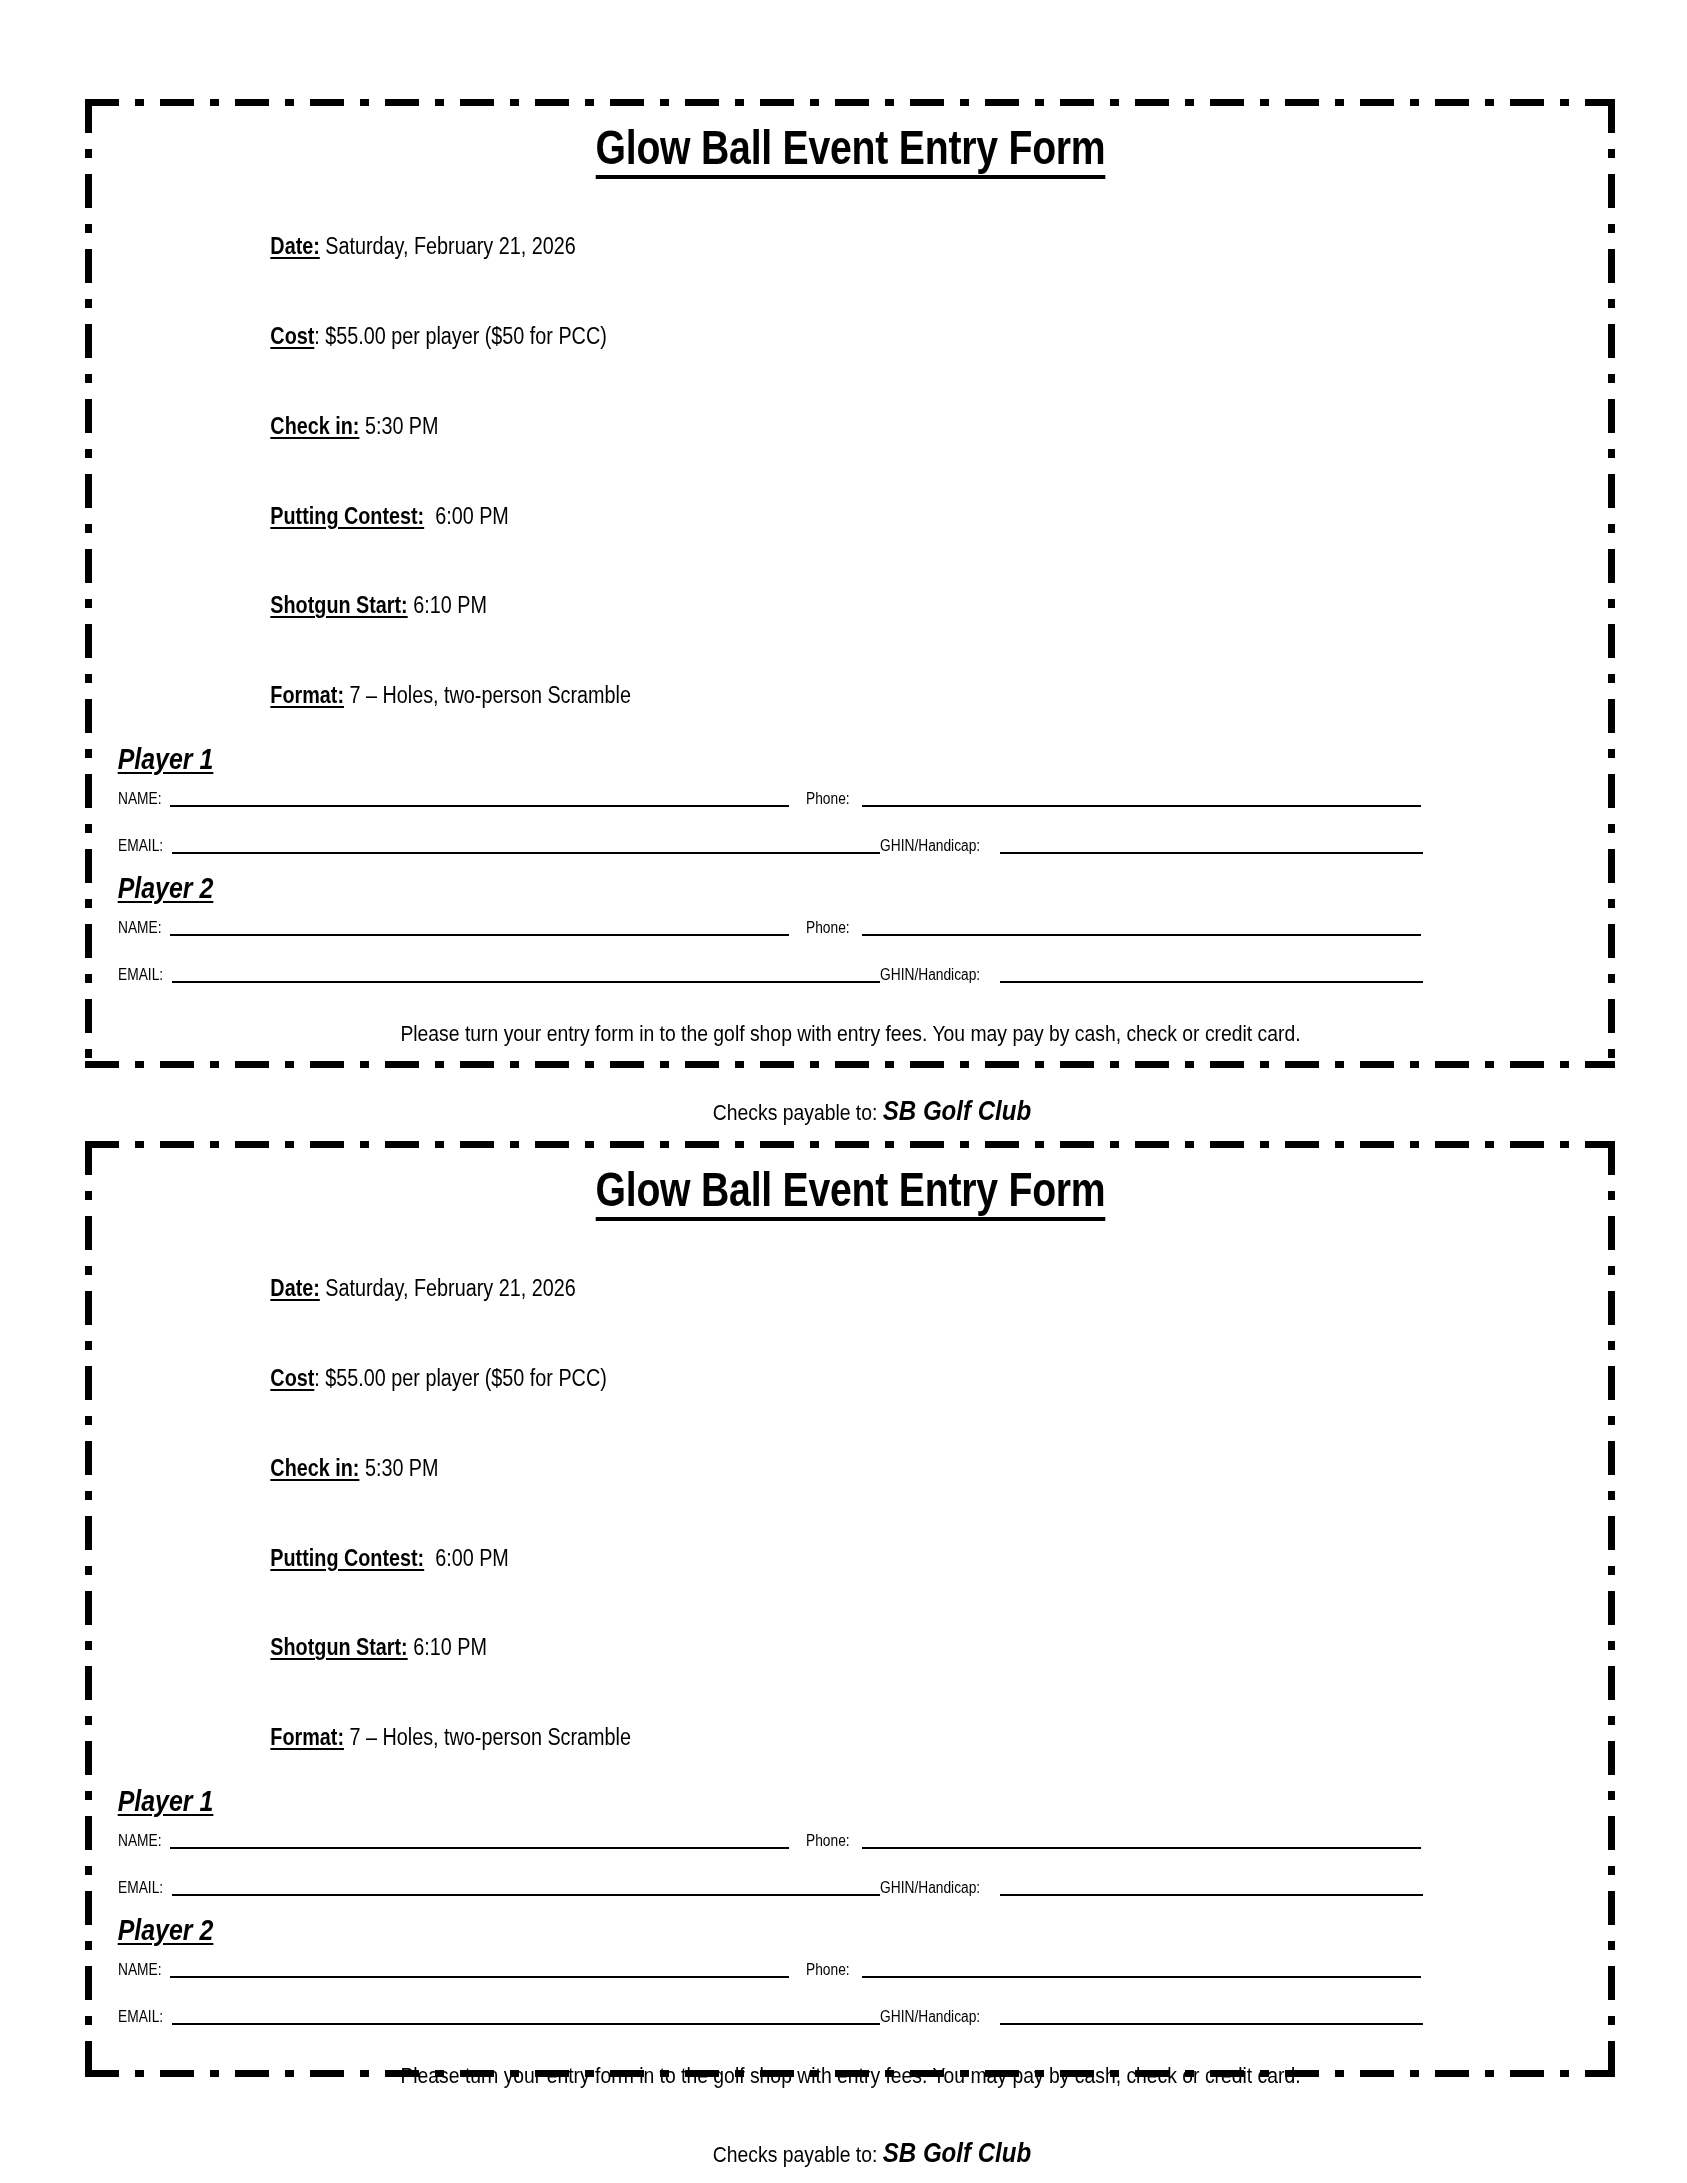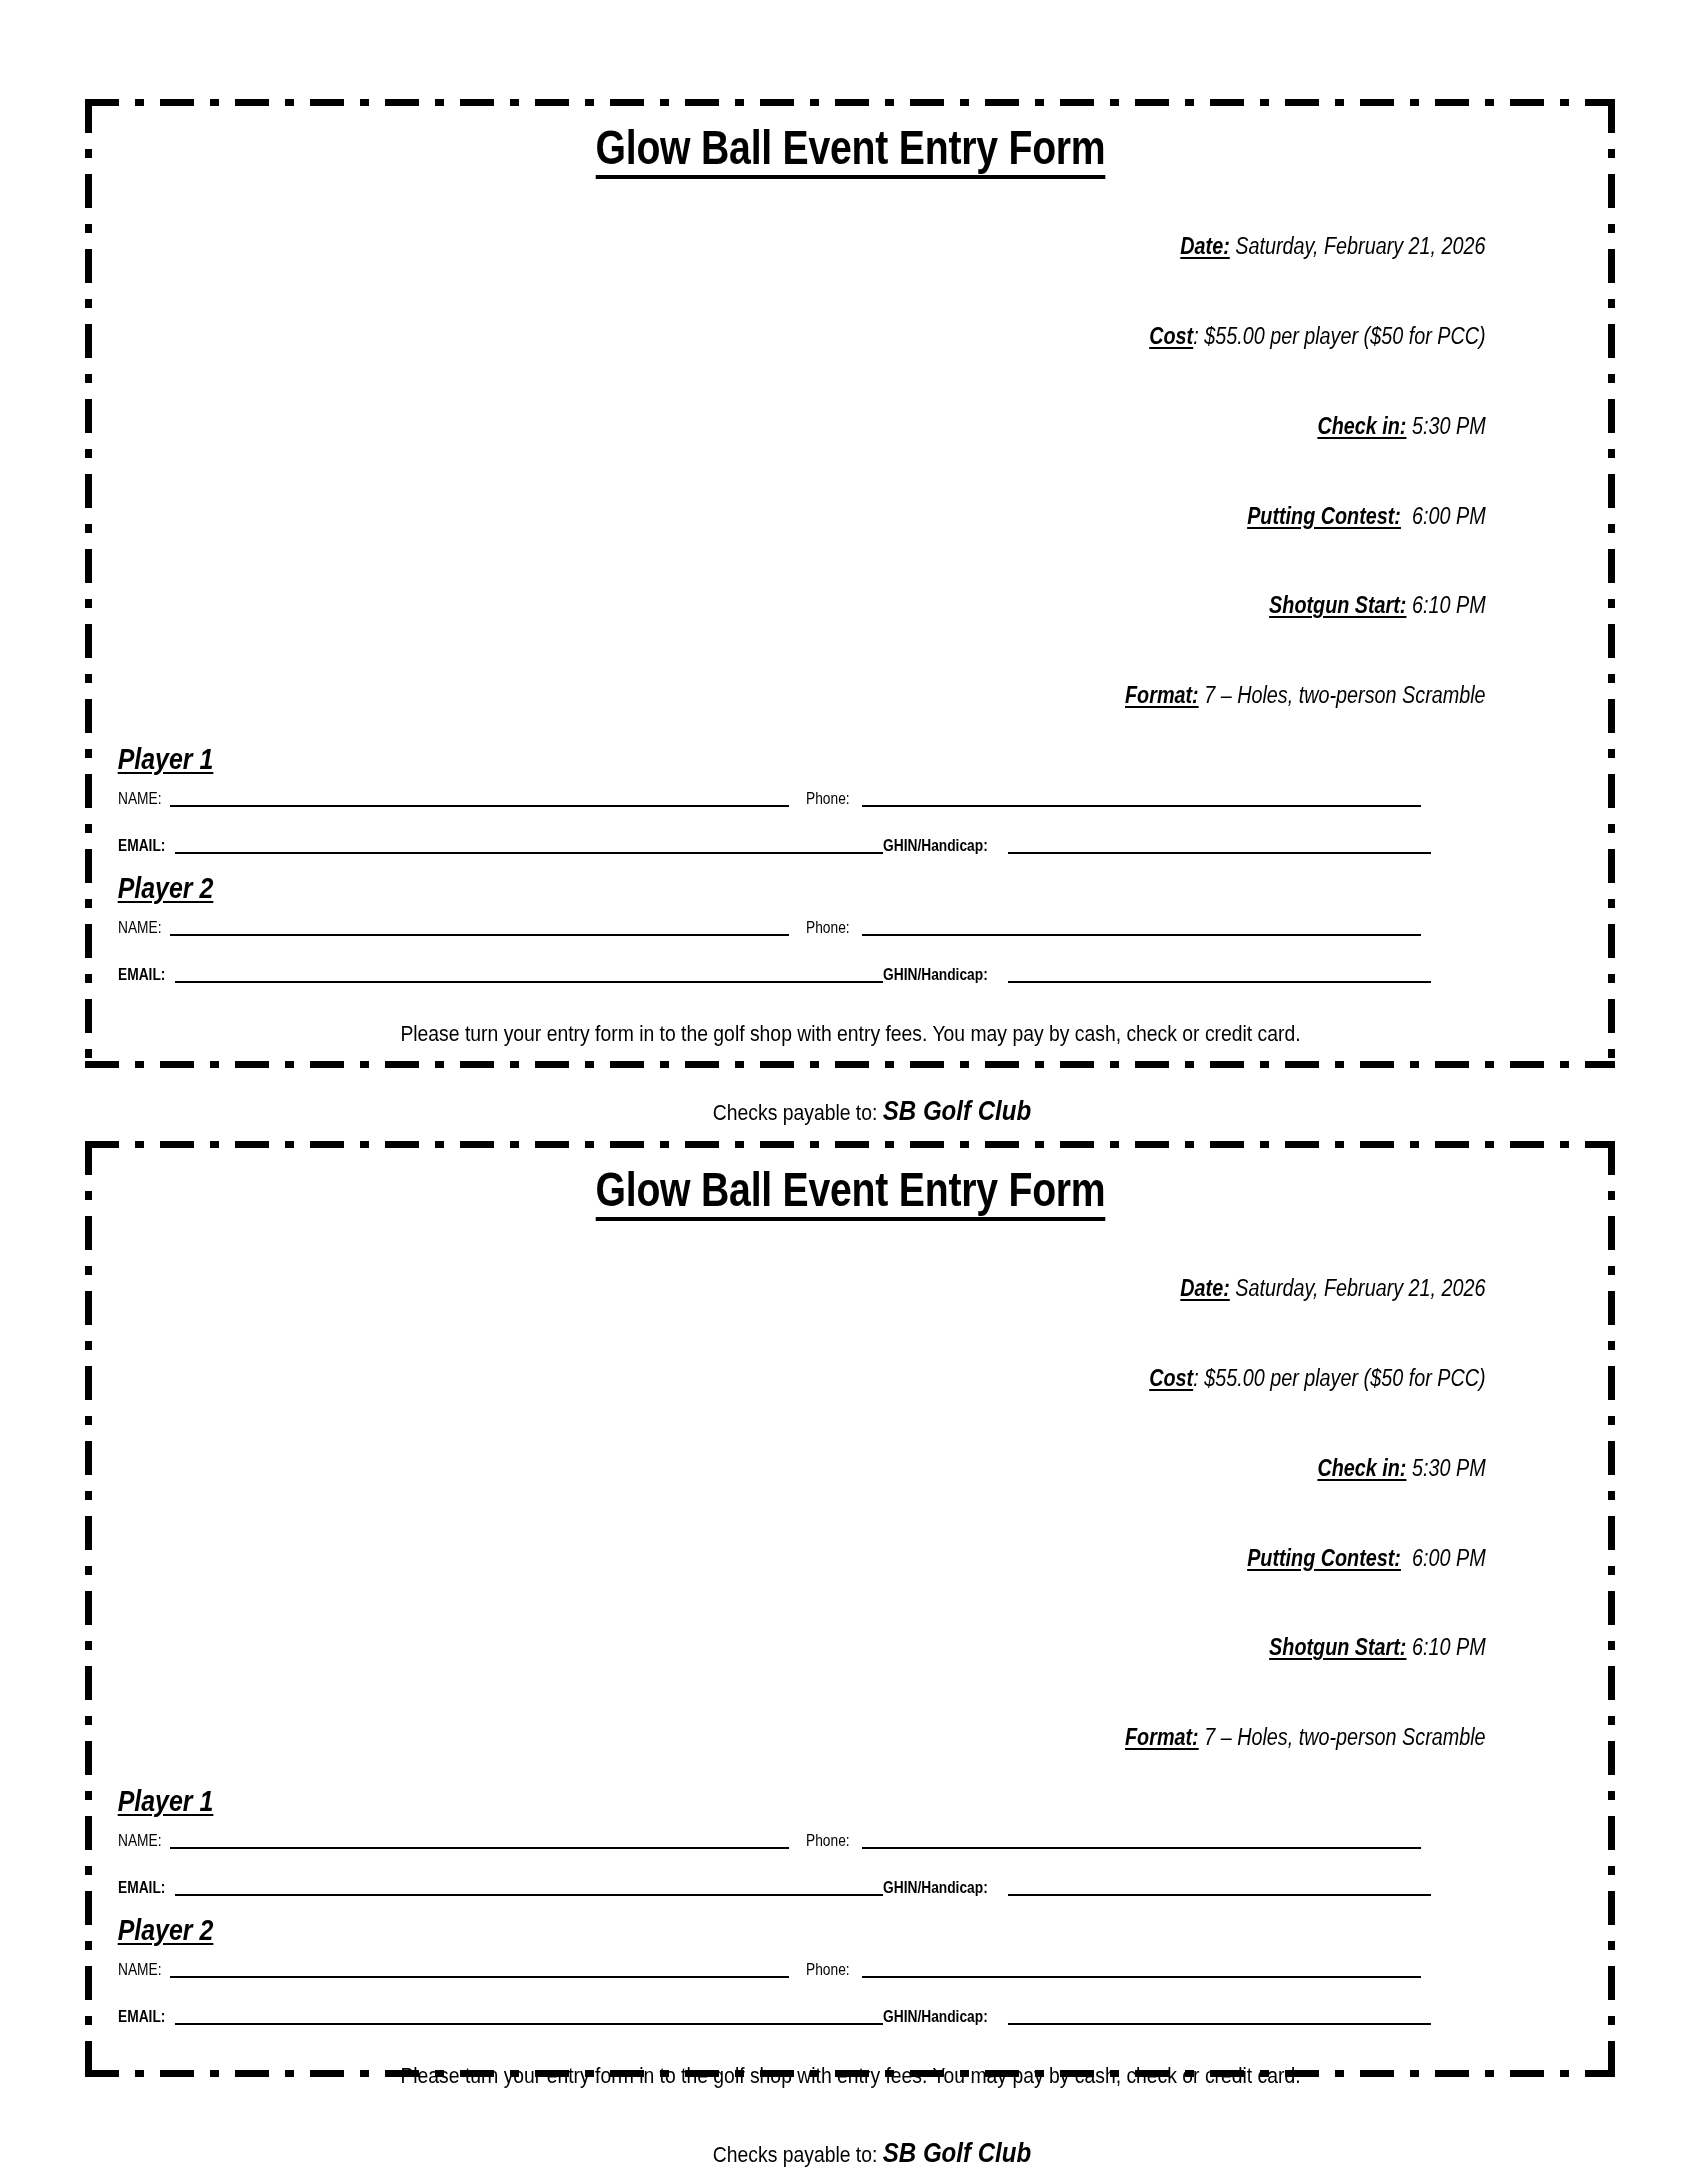--- a/index.html
+++ b/index.html
@@ -82,23 +82,22 @@
     transform: scaleX(0.80);
     transform-origin: center top;
   }
   .title span {
     display: inline-block;
     border-bottom: 4.6px solid #000;
     padding-bottom: 2.6px;
   }
 
   .details {
-    text-align: right;
+    text-align: left;
     margin-top: 24px;
-    font-style: italic;
   }
   .detail-line {
     font-size: 23px;
     line-height: 1.30;
     transform: scaleX(0.86);
     transform-origin: center center;
     white-space: pre;
   }
   .detail-line .lbl {
     font-weight: bold;
@@ -122,21 +121,21 @@
   .player-head-wrap.p2 { margin-top: 18px; }
 
   .field-row {
     display: flex;
     align-items: flex-end;
     padding-left: 6.6px;
     margin-top: 9.3px;
     font-size: 16px;
     line-height: 1.0;
   }
-  .field-row.tight { margin-top: 25px; font-weight: bold; }
+  .field-row.tight { margin-top: 25px; }
 
   .fl-label {
     white-space: pre;
     transform: scaleX(0.86);
     transform-origin: left bottom;
     display: inline-block;
     flex: 0 0 auto;
   }
   .fl-rule {
     flex: 1 1 auto;

